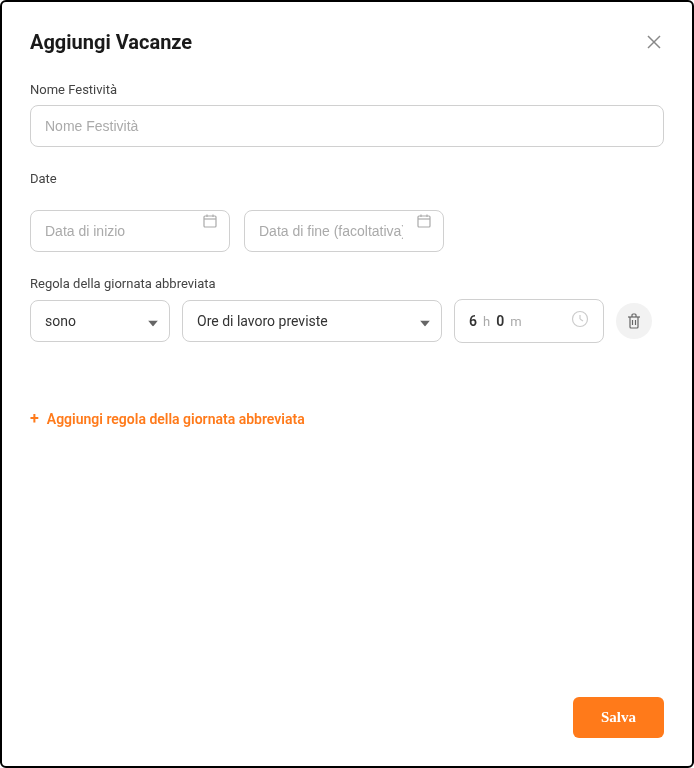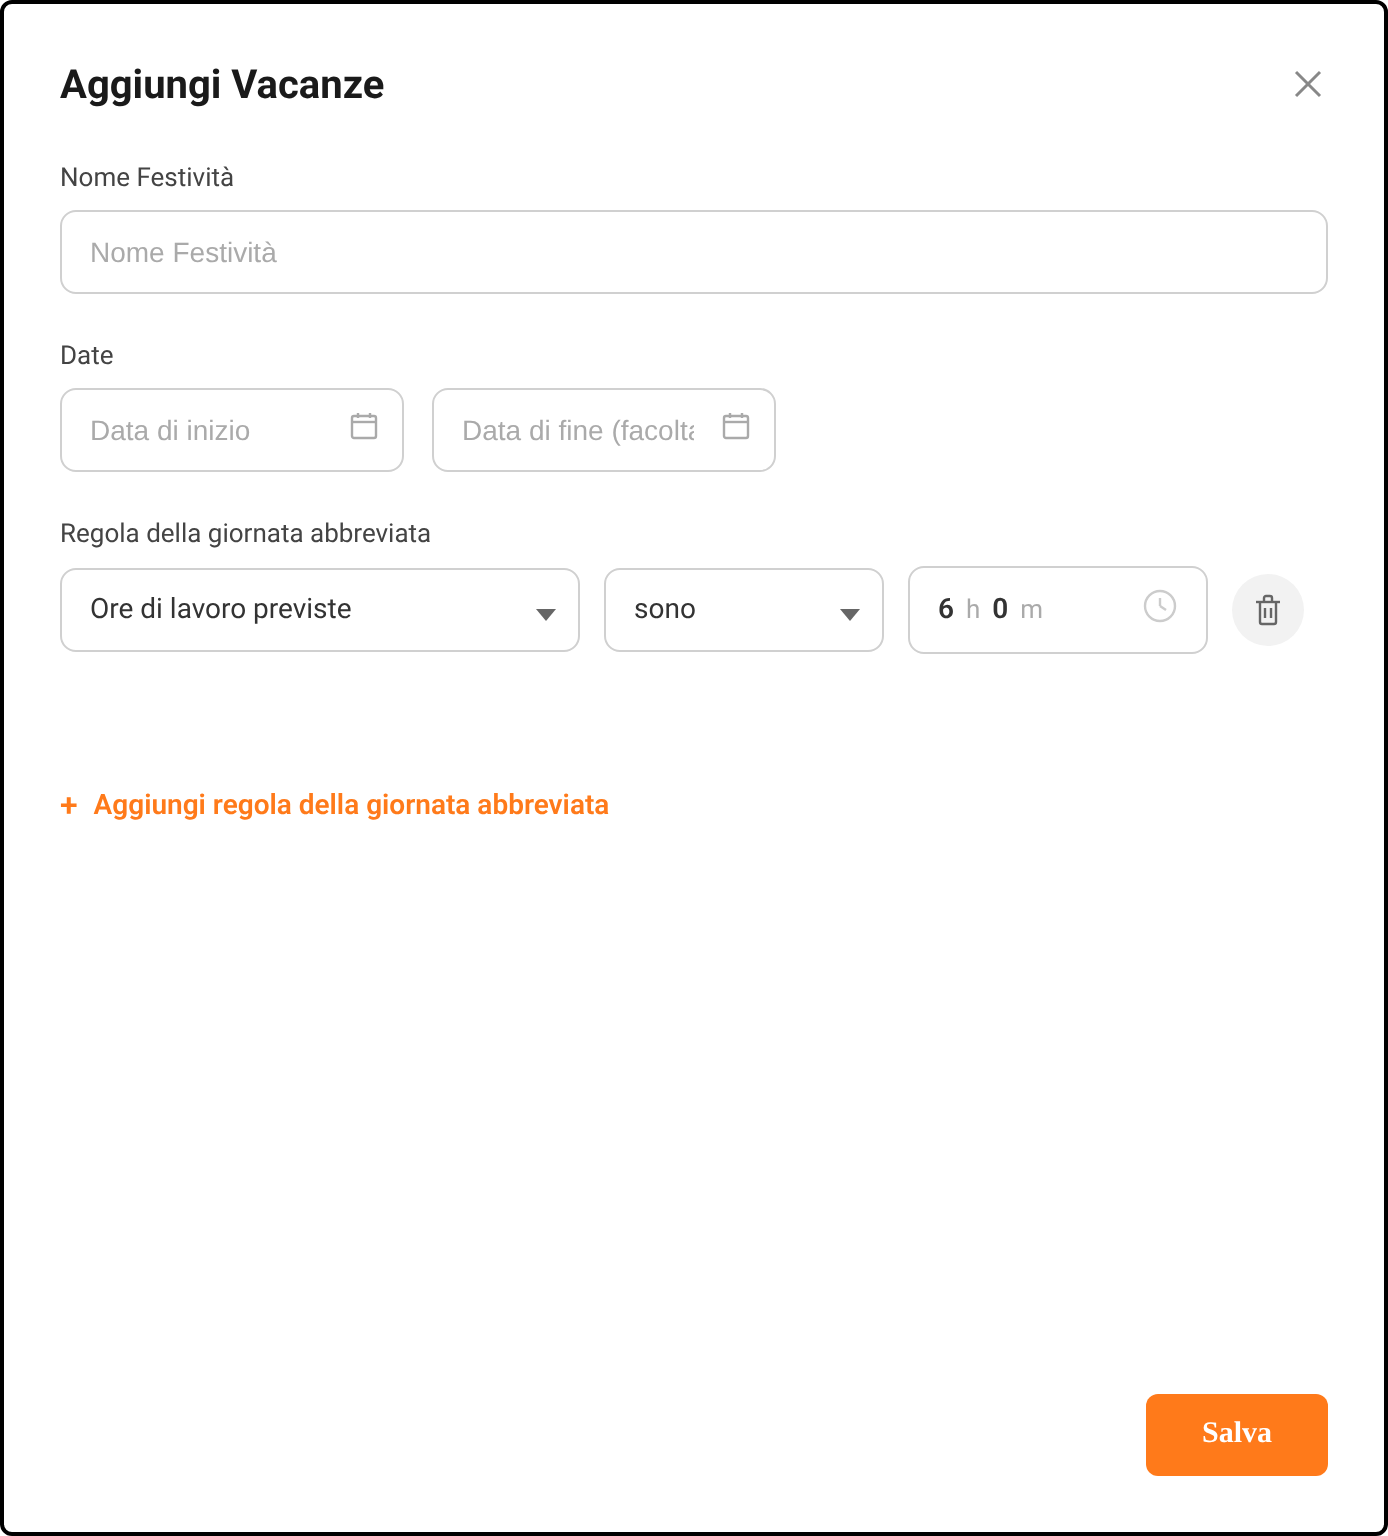--- a/index.html
+++ b/index.html
@@ -65,26 +65,27 @@
     }
     .date-row {
       display: flex;
       gap: 14px;
     }
     .date-input-wrap {
       position: relative;
       flex: 0 0 auto;
     }
     .date-input {
-      width: 172px;
+      width: 200px;
       padding: 12px 40px 12px 14px;
       border: 1px solid #d0d0d0;
       border-radius: 8px;
       font-size: 14px;
       color: #333;
+      margin-top: 16px;
     }
     .date-input::placeholder {
       color: #aaa;
     }
     .calendar-icon {
       position: absolute;
       right: 12px;
       top: 50%;
       transform: translateY(-50%);
       color: #aaa;
@@ -279,32 +280,32 @@
           </svg>
         </span>
       </div>
     </div>
   </div>
 
   <div class="field-group">
     <label class="field-label">Regola della giornata abbreviata</label>
     <div class="rule-row">
       <div class="select-wrap">
-        <div class="select-box wide">
-          <span>Ore di lavoro previste</span>
+        <div class="select-box narrow">
+          <span>sono</span>
         </div>
         <span class="caret-icon">
           <svg width="10" height="6" viewBox="0 0 10 6" fill="currentColor">
             <path d="M0 0 L5 6 L10 0 Z"></path>
           </svg>
         </span>
       </div>
       <div class="select-wrap">
-        <div class="select-box narrow">
-          <span>sono</span>
+        <div class="select-box wide">
+          <span>Ore di lavoro previste</span>
         </div>
         <span class="caret-icon">
           <svg width="10" height="6" viewBox="0 0 10 6" fill="currentColor">
             <path d="M0 0 L5 6 L10 0 Z"></path>
           </svg>
         </span>
       </div>
       <div class="time-box">
         <span class="time-val">6</span>
         <span class="time-unit">h</span>

